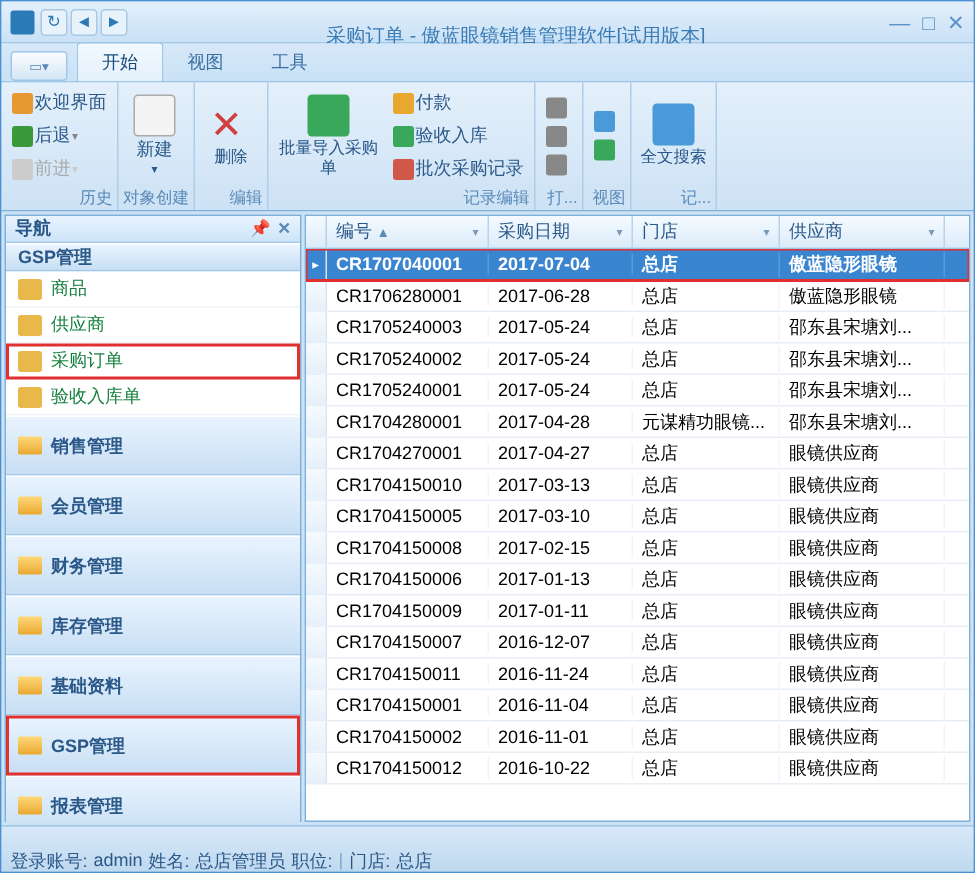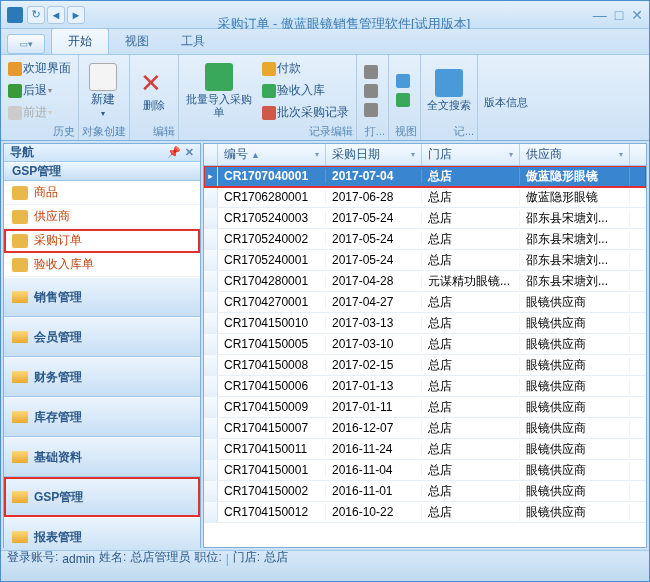--- a/index.html
+++ b/index.html
@@ -34,39 +34,39 @@
 .content { flex: 1; display: flex; background: #cde2f5; overflow: hidden; }
 
 .nav { width: 198px; background: #e9f2fb; border: 1px solid #7fb0da; margin: 2px; display: flex; flex-direction: column; }
 .nav-head { height: 22px; background: linear-gradient(#e9f4ff,#cde4f8); border-bottom: 1px solid #9fc7e8; display: flex; align-items: center; padding: 0 6px; color: #2a5888; font-weight: bold; }
 .nav-head .sp { flex: 1; }
 .nav-head .pin { color: #5a8ab8; cursor: pointer; margin-left: 4px; font-size: 11px; }
 .nav-section { height: 40px; background: linear-gradient(#eaf4ff,#c7def3); border-bottom: 1px solid #9fc7e8; border-top: 1px solid #fff; display: flex; align-items: center; padding: 0 8px; color: #2a5888; font-weight: bold; cursor: pointer; }
 .nav-section .fic { width: 16px; height: 12px; background: linear-gradient(#ffd87a,#e8a830); border-radius: 1px; margin-right: 6px; }
 .nav-section.hl { outline: 2px solid #e03030; outline-offset: -2px; }
 .nav-items { background: #fff; }
-.nav-item { height: 24px; display: flex; align-items: center; padding: 0 8px; color: #c2410c; cursor: pointer; border-bottom: 1px solid #eef4fa; }
+.nav-item { height: 24px; display: flex; align-items: center; padding: 0 8px; color: #15803d; cursor: pointer; border-bottom: 1px solid #eef4fa; }
 .nav-item .nic { width: 16px; height: 14px; background: #e8b84a; border-radius: 2px; margin-right: 6px; }
 .nav-item.hl { outline: 2px solid #e03030; outline-offset: -2px; background: #fff; }
 
 .grid-wrap { flex: 1; margin: 2px 2px 2px 0; border: 1px solid #7fb0da; background: #fff; display: flex; flex-direction: column; overflow: hidden; }
 .grid-head { display: flex; height: 22px; background: linear-gradient(#f5faff,#dcecfa); border-bottom: 1px solid #9fc7e8; }
 .grid-head .hc { border-right: 1px solid #b8d2ea; padding: 3px 6px; color: #2a5888; display: flex; align-items: center; gap: 3px; }
 .grid-head .hc .sort { font-size: 9px; color: #5a8ab8; }
 .grid-head .hc .dd { font-size: 8px; color: #7a9ab8; margin-left: auto; }
 .grid-body { flex: 1; overflow: auto; }
 .grid-row { display: flex; height: 21px; border-bottom: 1px solid #e8eef5; align-items: center; }
 .grid-row.sel { background: #3a85d0; color: #fff; outline: 2px solid #e03030; outline-offset: -1px; }
 .grid-row .rh { width: 14px; border-right: 1px solid #d8e4f0; background: linear-gradient(#f5faff,#e6f0fa); height: 100%; display: flex; align-items: center; justify-content: center; color: #2a5888; font-size: 9px; }
 .grid-row.sel .rh { background: #3a85d0; color: #fff; }
 .grid-row .c { padding: 0 6px; border-right: 1px solid #f0f4fa; white-space: nowrap; overflow: hidden; }
 .grid-row.sel .c { border-right-color: #5a9ad8; font-weight: bold; }
 .c0 { width: 108px; } .c1 { width: 96px; } .c2 { width: 98px; } .c3 { width: 110px; }
 
-.statusbar { height: 20px; background: linear-gradient(#d7e8f8,#bfd9f0); border-top: 1px solid #9fc7e8; display: flex; align-items: flex-end; padding: 15px 6px; color: #2a5888; font-size: 11px; gap: 4px; }
+.statusbar { height: 20px; background: linear-gradient(#d7e8f8,#bfd9f0); border-top: 1px solid #9fc7e8; display: flex; align-items: flex-start; padding: 15px 6px; color: #2a5888; font-size: 11px; gap: 4px; }
 .statusbar .sep { color: #7fa8c8; }
 </style>
 </head>
 <body>
 
 <div class="window">
 
   <div class="titlebar">
     <div class="icon"></div>
     <div class="qat">
@@ -184,28 +184,20 @@
       <div class="group-label">视图</div>
     </div>
     <div class="group">
       <div class="group-body">
         <div class="bigbtn" style="width:50px">
             <div class="ic" style="background:#4a9ada"></div>
             <div class="lb">全文搜索</div>
           </div>
       </div>
       <div class="group-label">记...</div>
-    </div>
-    <div class="group" style="border-right:none">
-      <div class="group-body">
-        <div class="bigbtn" style="width:50px">
-            <div class="lb" style="margin-top:24px">版本信息</div>
-          </div>
-      </div>
-      <div class="group-label"></div>
     </div>
   </div>
 
   <div class="content">
 
     <div class="nav">
       <div class="nav-head">
         <span>导航</span>
         <span class="sp"></span>
         <span class="pin">📌</span>

